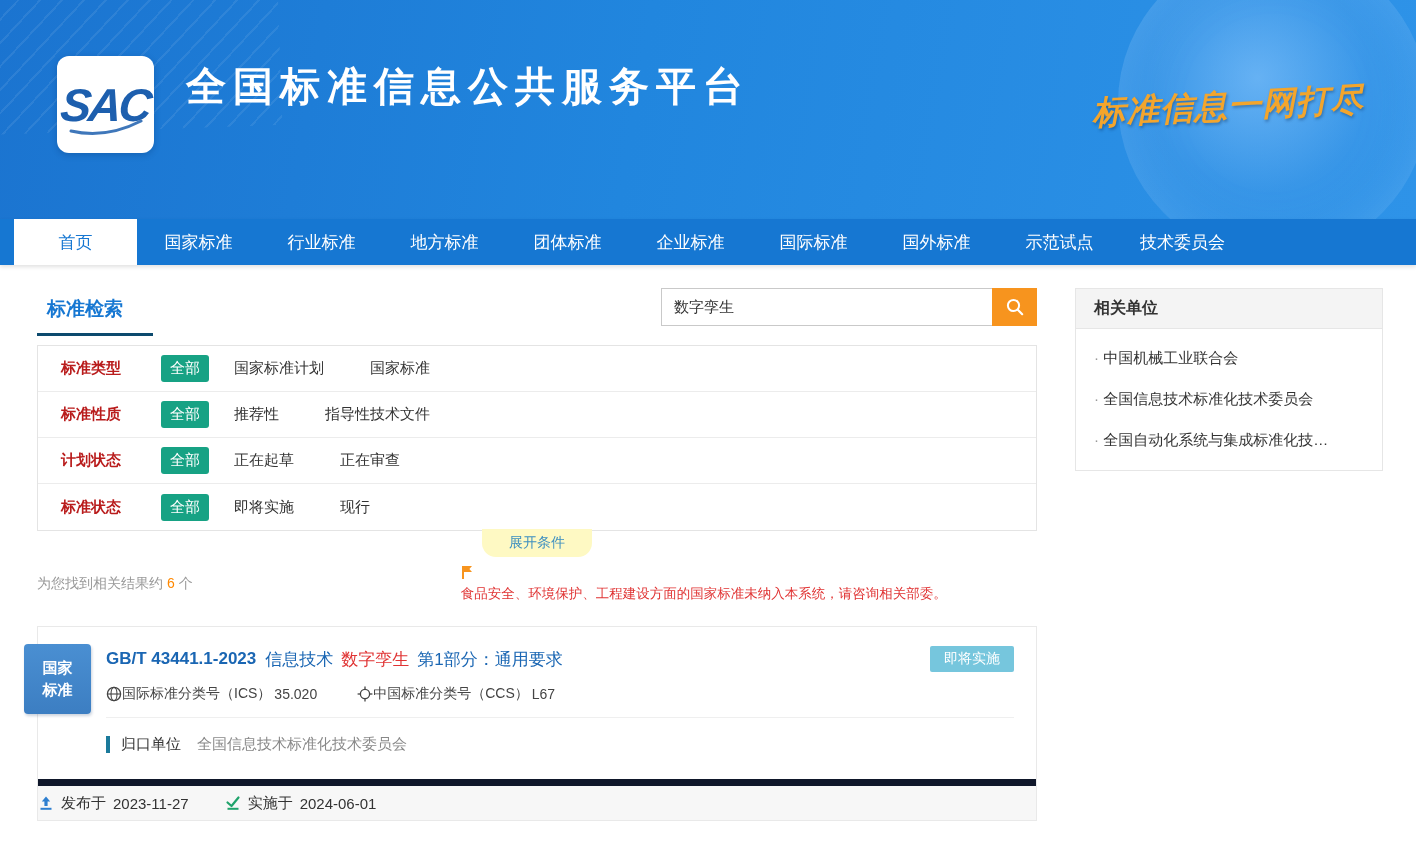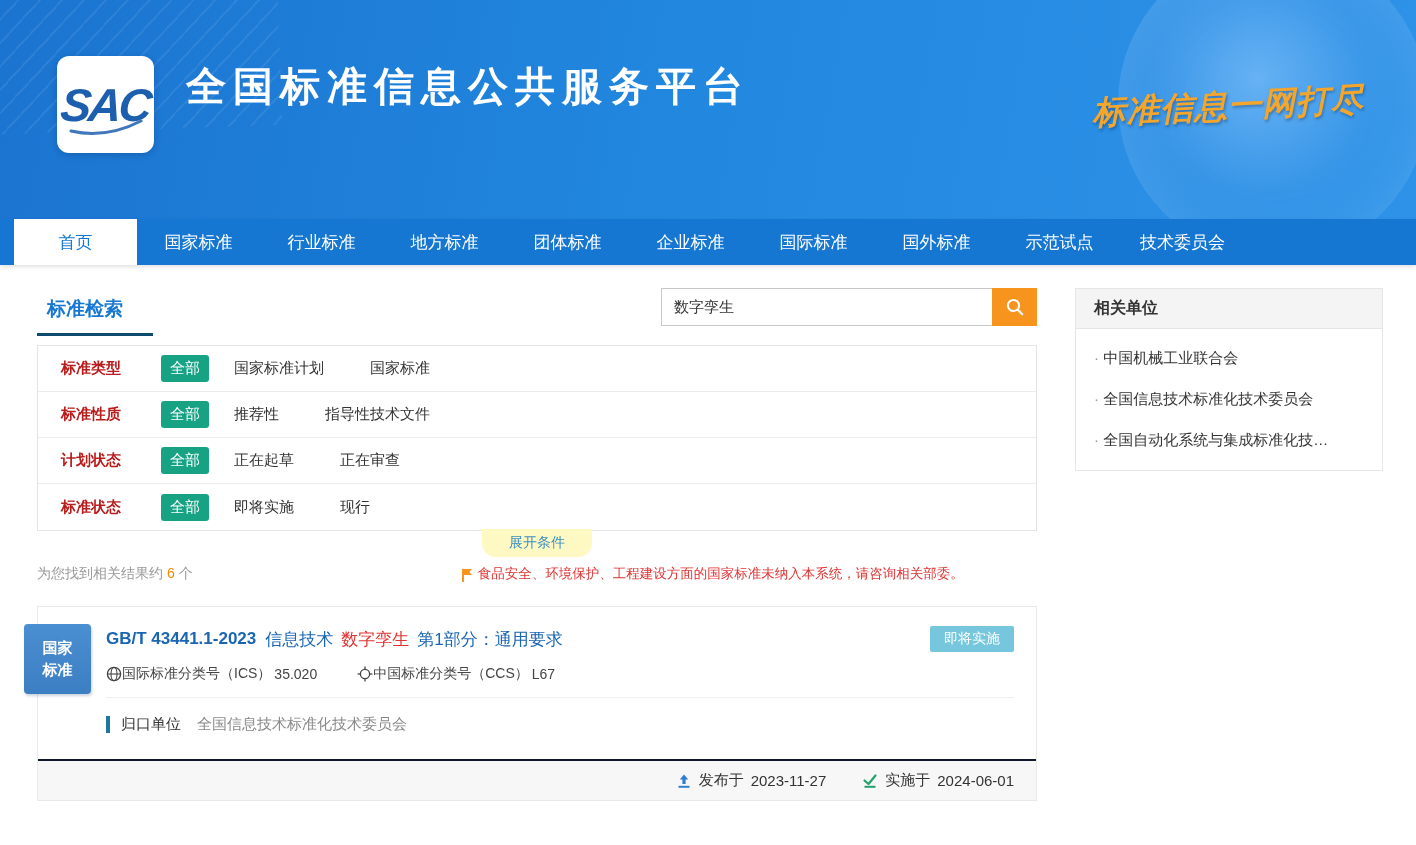--- a/index.html
+++ b/index.html
@@ -57,22 +57,22 @@
   .fall { width:48px; height:27px; background:#17a284; color:#fff; border:none; border-radius:3px;
     font-size:15px; margin-right:25px; cursor:pointer; }
   .fopt { font-size:15px; color:#333; margin-right:46px; cursor:pointer; text-decoration:none; }
   .expand-pill { position:absolute; left:50%; bottom:-27px; transform:translateX(-50%);
     background:#fef9c3; color:#3d8fc0; font-size:14px; padding:5px 27px;
     border-radius:0 0 14px 14px; cursor:pointer; border:none; }
 
   
   .result-info { margin-top:34px; display:flex; align-items:center; font-size:14px; color:#999; }
   .result-count em { color:#ff8800; font-style:normal; margin:0 4px; }
-  .notice { margin-left:268px; display:flex; align-items:flex-end; gap:5px;
-    color:#e03333; font-size:13.5px; }
+  .notice { margin-left:268px; display:flex; align-items:flex-start; gap:5px;
+    color:#e03333; font-size:13.5px;flex-direction:column; }
 
   
   .result-card { margin-top:23px; border:1px solid #e9e9e9; position:relative; background:#fff; }
   .type-badge { position:absolute; left:-14px; top:17px; width:67px; height:70px;
     background:linear-gradient(180deg,#4a8fd2,#3c7ec2); border-radius:4px; color:#fff;
     font-size:15px; font-weight:700; display:flex; flex-direction:column;
     align-items:center; justify-content:center; line-height:1.5;
     box-shadow:1px 2px 3px rgba(0,40,90,.2); }
   .card-body { padding:19px 22px 4px 68px; }
   .title-row { display:flex; align-items:center; font-size:17px; }
@@ -85,22 +85,22 @@
     padding:4px 14px; border-radius:2px; }
   .meta-row { margin-top:13px; display:flex; align-items:center; font-size:14px; color:#444; }
   .meta-row .grp { display:flex; align-items:center; }
   .meta-row .grp + .grp { margin-left:40px; }
   .meta-val { margin-left:3px; }
   .card-divider { margin-top:14px; border:none; border-top:1px solid #efefef; }
   .field-row { margin-top:17px; display:flex; align-items:center; }
   .fbar { width:4px; height:17px; background:#1b7a9b; margin-right:11px; flex:none; }
   .fname { font-size:15px; color:#333; }
   .fvalue { font-size:15px; color:#888; margin-left:16px; }
-  .card-footer { margin-top:21px; background:#f7f7f7; border-top:2px solid #0f172a; height:41px;
-    display:flex; align-items:center; justify-content:flex-end; padding-right:22px;
+  .card-footer { margin-top:21px; background:#f7f7f7; border-top:7px solid #0f172a; height:41px;
+    display:flex; align-items:center; justify-content:flex-start; padding-right:22px;
     font-size:15px; color:#333; }
   .date-grp { display:flex; align-items:center; gap:7px; }
   .date-grp + .date-grp { margin-left:36px; }
 
   
   .sidebar { width:308px; flex:none; border:1px solid #e6e6e6; align-self:flex-start; background:#fff; }
   .sidebar-header { background:#f4f4f4; border-bottom:1px solid #e6e6e6; padding:9px 18px;
     font-size:16px; font-weight:700; color:#333; }
   .sidebar-list { list-style:none; padding:9px 0; }
   .sidebar-list li { padding:11px 18px; font-size:15px; color:#333; cursor:pointer;

